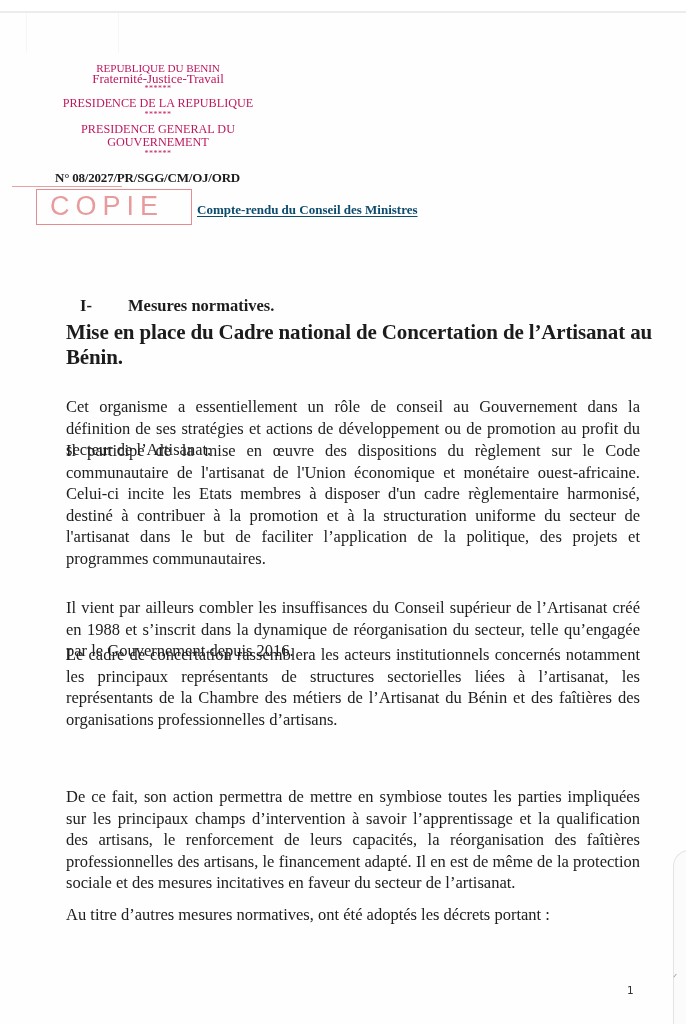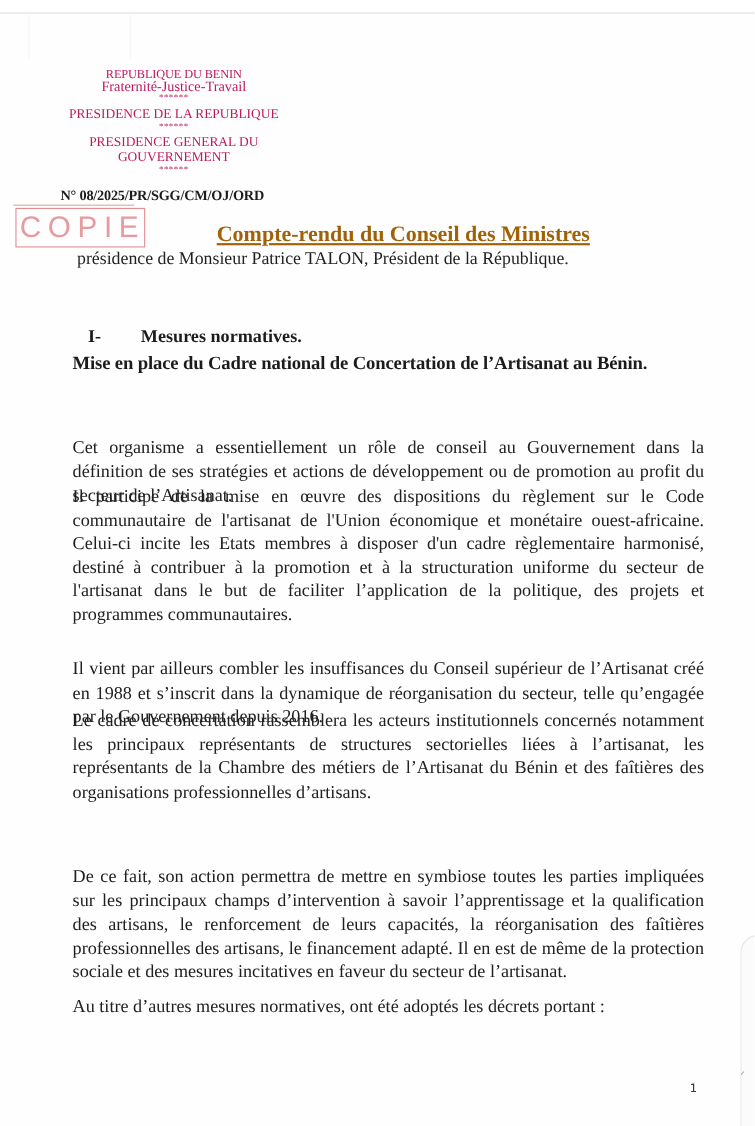--- a/index.html
+++ b/index.html
@@ -72,43 +72,43 @@
       position: absolute;
       left: 12px;
       top: 186px;
       width: 110px;
       height: 1px;
       background: #e07b7b;
       opacity: 0.7;
     }
     .stamp {
       position: absolute;
-      left: 14px;
+      left: 36px;
       top: 189px;
-      width: 118px;
+      width: 156px;
       height: 36px;
       border: 1.6px solid #e07a7e;
       box-sizing: border-box;
       color: #e58a8d;
       font-family: "Liberation Sans", sans-serif;
       font-size: 27px;
       letter-spacing: 6px;
       line-height: 33px;
-      padding-left: 3px;
+      padding-left: 13px;
       opacity: 0.85;
     }
     .doc-title {
       position: absolute;
       left: 197px;
       top: 202px;
-      font-size: 20px;
+      font-size: 13px;
       font-weight: bold;
       text-decoration: underline;
       text-underline-offset: 2px;
-      color: #a16207;
+      color: #0c4a6e;
     }
     .intro {
       position: absolute;
       left: 70px;
       top: 225px;
       width: 570px;
       font-size: 16.2px;
       line-height: 21px;
       text-align: justify;
       color: #1f1f1f;
@@ -128,21 +128,21 @@
       color: #1c1c1c;
     }
     .section-heading .numeral {
       display: inline-block;
       width: 48px;
     }
     .subheading {
       position: absolute;
       left: 66px;
       top: 320px;
-      font-size: 17px;
+      font-size: 21px;
       font-weight: bold;
       color: #1c1c1c;
       letter-spacing: -0.15px;
     }
     .body-para {
       position: absolute;
       left: 66px;
       width: 574px;
       font-size: 16.5px;
       line-height: 21.6px;
@@ -204,29 +204,28 @@
   <div class="h-line">REPUBLIQUE DU BENIN</div>
   <div class="h-motto">Fraternité-Justice-Travail</div>
   <div class="h-stars">******</div>
   <div class="h-big">PRESIDENCE DE LA REPUBLIQUE</div>
   <div class="h-stars">******</div>
   <div class="h-big">PRESIDENCE GENERAL DU</div>
   <div class="h-big">GOUVERNEMENT</div>
   <div class="h-stars">******</div>
 </div>
 
-<div class="ref-number">N° 08/2025/PR/SGG/CM/OJ/ORD</div>
+<div class="ref-number">N° 08/2027/PR/SGG/CM/OJ/ORD</div>
 <div class="ref-underline"></div>
 
 <div class="stamp">COPIE</div>
 
 <div class="doc-title">Compte-rendu du Conseil des Ministres</div>
 
 <div class="intro">
-  <p>présidence de Monsieur Patrice TALON, Président de la République.</p>
 </div>
 
 <div class="section-heading">
   <span class="numeral">I-</span><span>Mesures normatives.</span>
 </div>
 
 <div class="subheading">Mise en place du Cadre national de Concertation de l’Artisanat au Bénin.</div>
 
 <p class="body-para p1">Cet organisme a essentiellement un rôle de conseil au Gouvernement dans la définition de ses stratégies et actions de développement ou de promotion au profit du secteur de l’Artisanat.</p>
 <p class="body-para p2">Il participe de la mise en œuvre des dispositions du règlement sur le Code communautaire de l'artisanat de l'Union économique et monétaire ouest-africaine. Celui-ci incite les Etats membres à disposer d'un cadre règlementaire harmonisé, destiné à contribuer à la promotion et à la structuration uniforme du secteur de l'artisanat dans le but de faciliter l’application de la politique, des projets et programmes communautaires.</p>

